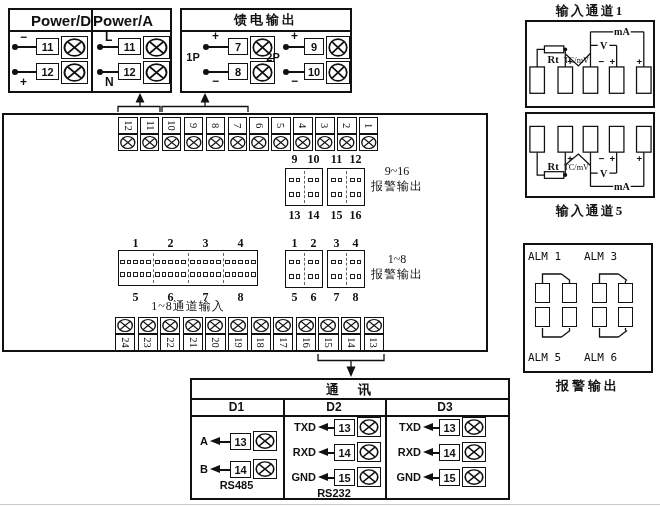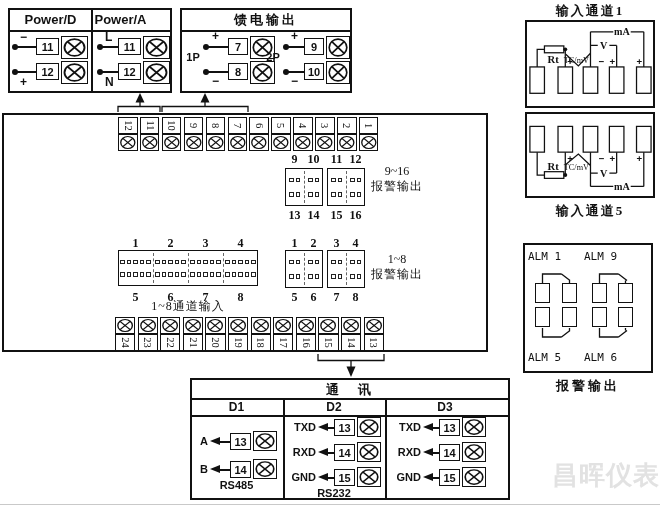--- a/index.html
+++ b/index.html
@@ -1,21 +1,21 @@
 <!DOCTYPE html>
 <html><head>
 <meta charset="utf-8">
 <style>
   html,body{margin:0;padding:0;background:#fff}
   #canvas{position:relative;width:660px;height:507px;background:#fff;color:#111;
           font-family:"Liberation Sans","DejaVu Sans",sans-serif;overflow:hidden}
   .box{position:absolute;border:2px solid #111;background:#fff;box-sizing:border-box}
   .hline{position:absolute;background:#111;height:1.5px}
   .vline{position:absolute;background:#111;width:1.5px}
-  .title-sans{position:absolute;text-align:center;font-weight:bold;font-size:13px;
+  .title-sans{position:absolute;text-align:right;font-weight:bold;font-size:15px;
               font-family:"Liberation Sans","DejaVu Sans",sans-serif}
   .title-cn{position:absolute;text-align:center;font-weight:bold;font-size:13px;letter-spacing:3px;
             font-family:"Liberation Serif","DejaVu Serif",serif}
   .lbl-serif{position:absolute;text-align:center;font-size:12px;font-weight:bold;
              font-family:"Liberation Serif","DejaVu Serif",serif;white-space:nowrap}
   .screw{position:absolute;border:1.4px solid #111;background:#fff;box-sizing:border-box}
   .screw svg{display:block;width:100%;height:100%}
   .numcell{position:absolute;border:1.4px solid #111;background:#fff;box-sizing:border-box;
            display:flex;align-items:center;justify-content:center;
            font:bold 11px "Liberation Sans","DejaVu Sans",sans-serif}
@@ -139,21 +139,20 @@
       <path d="M318,354 V360.5 H384 V354"></path>
       <path d="M140,106 V101"></path>
       <path d="M205,106 V101"></path>
       <path d="M351,361 V367"></path>
     </g>
     <polygon points="140,93 135.5,102.5 144.5,102.5" fill="#111"></polygon>
     <polygon points="205,93 200.5,102.5 209.5,102.5" fill="#111"></polygon>
     <polygon points="351,377 346.5,366.5 355.5,366.5" fill="#111"></polygon>
   </svg>
 
-  <div class="watermark" style="left:552px;top:458px">昌晖仪表</div>
   <div style="position:absolute;left:0;top:504px;width:660px;height:1px;background:#c9c9c9"></div>
 <div style="position: absolute; left: 15px; top: 46px; width: 21px; height: 1.6px; background: rgb(17, 17, 17);"></div>
     <div class="dot" style="position: absolute; left: 12px; top: 44px;"></div>
     <div class="sign" style="position: absolute; left: 20px; top: 31px;">−</div>
     <div class="numcell" style="position: absolute; left: 36px; top: 38px; width: 23px; height: 17px;">11</div>
     <div class="screw" style="position: absolute; left: 61px; top: 36px; width: 27px; height: 23px;">
       <svg viewBox="0 0 20 20" preserveAspectRatio="none">
         <circle cx="10" cy="10" r="8" fill="none" stroke="#111" stroke-width="1.5"></circle>
         <line x1="4.4" y1="4.4" x2="15.6" y2="15.6" stroke="#111" stroke-width="1.5"></line>
         <line x1="15.6" y1="4.4" x2="4.4" y2="15.6" stroke="#111" stroke-width="1.5"></line>
@@ -686,16 +685,16 @@
     </div>
     <div class="pin-lg" style="position: absolute; left: 535px; top: 283px; width: 15px; height: 20px;"></div>
     <div class="pin-lg" style="position: absolute; left: 535px; top: 307px; width: 15px; height: 20px;"></div>
     <div class="pin-lg" style="position: absolute; left: 562px; top: 283px; width: 15px; height: 20px;"></div>
     <div class="pin-lg" style="position: absolute; left: 562px; top: 307px; width: 15px; height: 20px;"></div>
     <div class="pin-lg" style="position: absolute; left: 592px; top: 283px; width: 15px; height: 20px;"></div>
     <div class="pin-lg" style="position: absolute; left: 592px; top: 307px; width: 15px; height: 20px;"></div>
     <div class="pin-lg" style="position: absolute; left: 618px; top: 283px; width: 15px; height: 20px;"></div>
     <div class="pin-lg" style="position: absolute; left: 618px; top: 307px; width: 15px; height: 20px;"></div>
     <div class="alm-lbl" style="position: absolute; left: 528px; top: 250px; width: 56px;">ALM 1</div>
-    <div class="alm-lbl" style="position: absolute; left: 584px; top: 250px; width: 56px;">ALM 9</div>
+    <div class="alm-lbl" style="position: absolute; left: 584px; top: 250px; width: 56px;">ALM 3</div>
     <div class="alm-lbl" style="position: absolute; left: 528px; top: 351px; width: 56px;">ALM 5</div>
     <div class="alm-lbl" style="position: absolute; left: 584px; top: 351px; width: 56px;">ALM 6</div>
   </div>
 
 </body></html>

